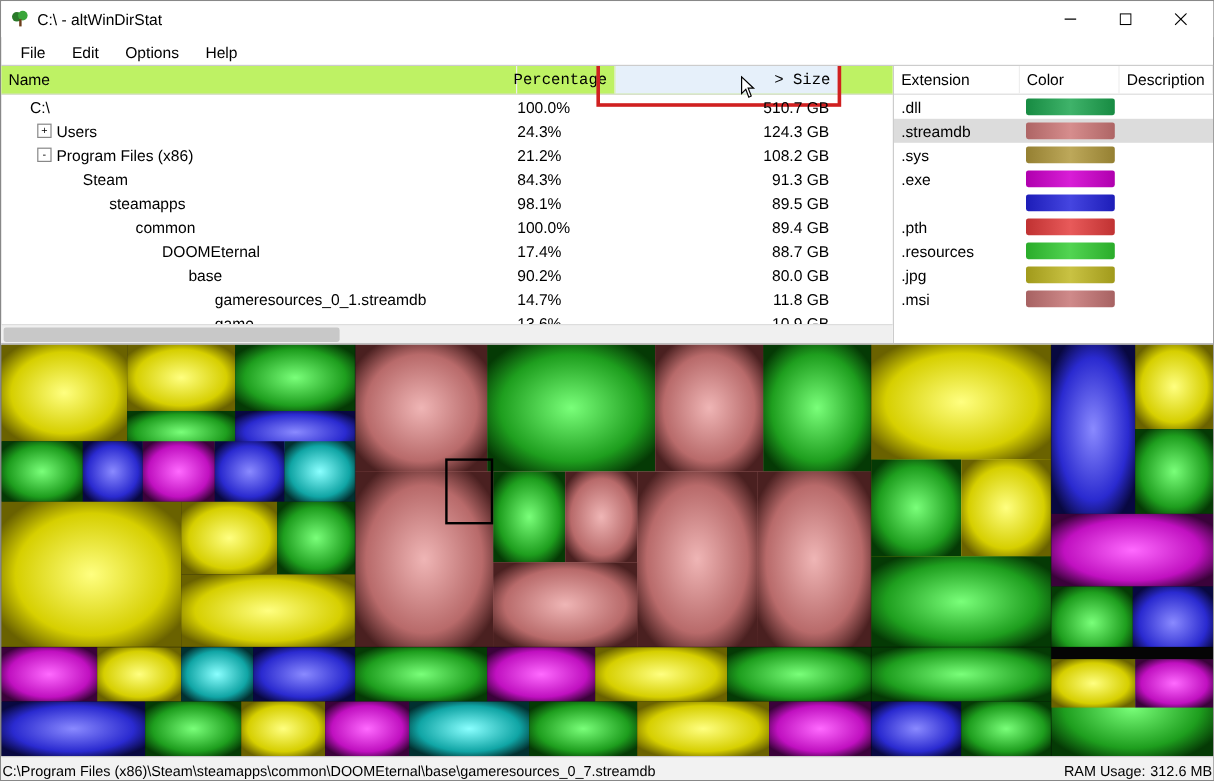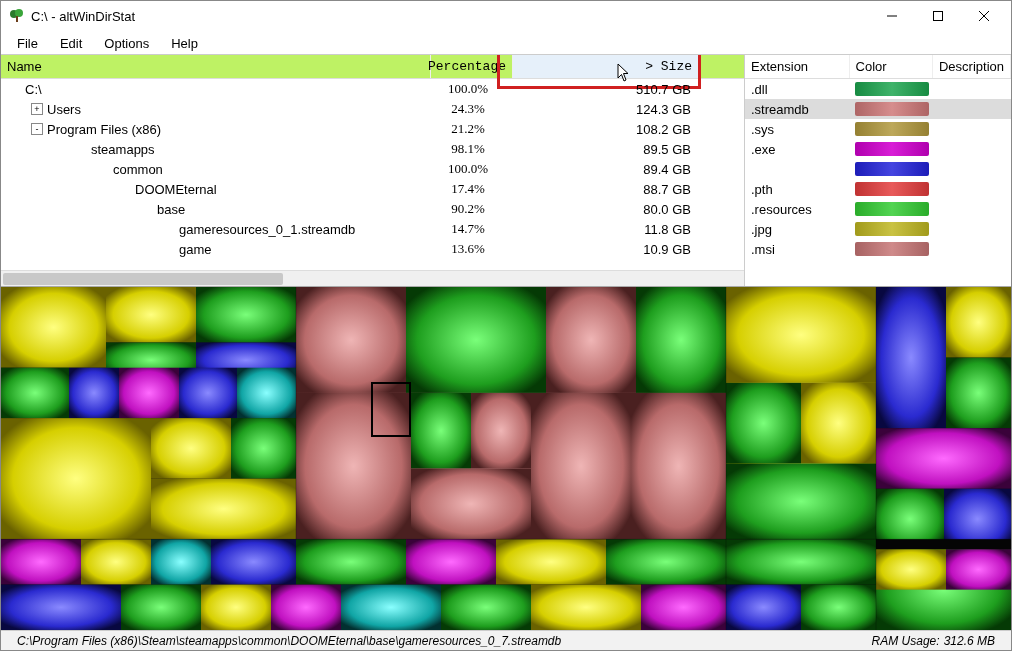--- a/index.html
+++ b/index.html
@@ -15,29 +15,29 @@
   .split-top { height: 232px; display: flex; border-bottom: 1px solid #aaa; }
   .tree-pane { flex: 1; display: flex; flex-direction: column; border-right: 1px solid #ccc; position: relative; overflow: hidden; }
   .ext-pane { width: 266px; display: flex; flex-direction: column; overflow: hidden; }
   .colheaders { height: 24px; display: flex; background: #bef264; border-bottom: 1px solid #ddd; position: relative; }
   .colh { padding: 4px 6px; border-right: 1px solid #eee; font-size: 13px; display: flex; align-items: center; }
   .colh.right { justify-content: flex-end; font-family: Liberation Mono, monospace; }
   .colh.size { background: #e6f0fa; }
   .rowlist { flex: 1; overflow: hidden; position: relative; }
   .row { height: 20px; display: flex; align-items: center; font-size: 13px; }
   .row .cname { display: flex; align-items: center; }
-  .row .cpct { text-align: center; padding-right: 8px; font-family: Liberation Serif, serif; }
+  .row .cpct { text-align: left; padding-right: 8px; }
   .row .csize { text-align: right; padding-right: 8px; }
   .expander { width: 12px; height: 12px; border: 1px solid #888; display: inline-flex; align-items: center; justify-content: center; font-size: 9px; line-height: 1; margin-right: 4px; background: #fff; }
   .ext-headers { height: 24px; display: flex; border-bottom: 1px solid #ddd; }
   .ext-row { height: 20px; display: flex; align-items: center; padding-left: 6px; font-size: 13px; }
   .ext-row.sel { background: #dcdcdc; }
   .swatch { width: 74px; height: 14px; border-radius: 2px; }
   .treemap { flex: 1; position: relative; overflow: hidden; }
-  .statusbar { height: 20px; border-top: 1px solid #ccc; background: #f2f2f2; display: flex; align-items: center; font-size: 12px; padding: 0 16px; font-style: italic; }
+  .statusbar { height: 20px; border-top: 1px solid #ccc; background: #f2f2f2; display: flex; align-items: flex-end; font-size: 12px; padding: 0 1px; }
   .statusbar .path { flex: 1; }
   .red-annot { position: absolute; border: 3px solid #d02020; pointer-events: none; }
   .cursor { position: absolute; width: 14px; height: 20px; pointer-events: none; }
   .hscroll { height: 16px; background: #f0f0f0; border-top: 1px solid #ddd; display:flex; align-items:center; }
   .hscroll .thumb { height: 12px; background: #c8c8c8; border-radius: 2px; margin-left: 2px; width: 280px; }
   .treemap svg { position:absolute; inset:0; width:100%; height:100%; }
   .black-sel { position:absolute; border:2px solid #000; }
 </style>
 </head>
 <body>
@@ -116,20 +116,28 @@
             <div class="cpct" style="width: 82px;">24.3%</div>
             <div class="csize" style="width: 186px;">124.3 GB</div>
           </div>
           <div class="row">
             <div class="cname" style="width: 430px; padding-left: 30px;">
               <span class="expander">-</span>
               <span>Program Files (x86)</span>
             </div>
             <div class="cpct" style="width: 82px;">21.2%</div>
             <div class="csize" style="width: 186px;">108.2 GB</div>
+          </div>
+          <div class="row">
+            <div class="cname" style="width: 430px; padding-left: 52px;">
+              <span style="width: 16px; display: inline-block;"></span>
+              <span>Steam</span>
+            </div>
+            <div class="cpct" style="width: 82px;">84.3%</div>
+            <div class="csize" style="width: 186px;">91.3 GB</div>
           </div>
           <div class="row">
             <div class="cname" style="width: 430px; padding-left: 74px;">
               <span style="width: 16px; display: inline-block;"></span>
               <span>steamapps</span>
             </div>
             <div class="cpct" style="width: 82px;">98.1%</div>
             <div class="csize" style="width: 186px;">89.5 GB</div>
           </div>
           <div class="row">

